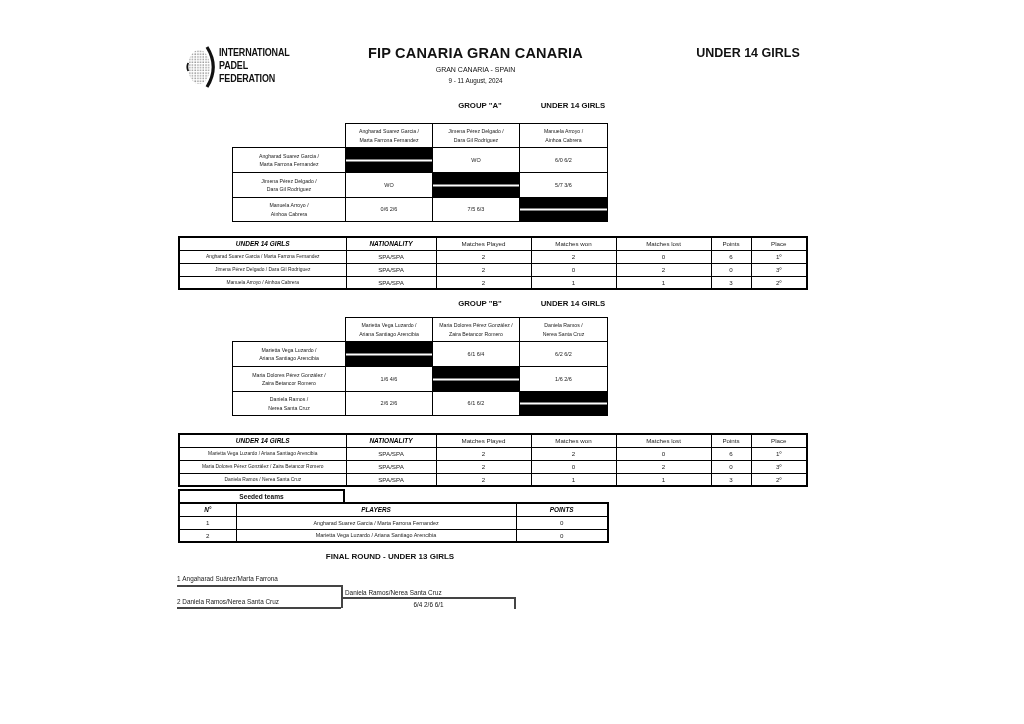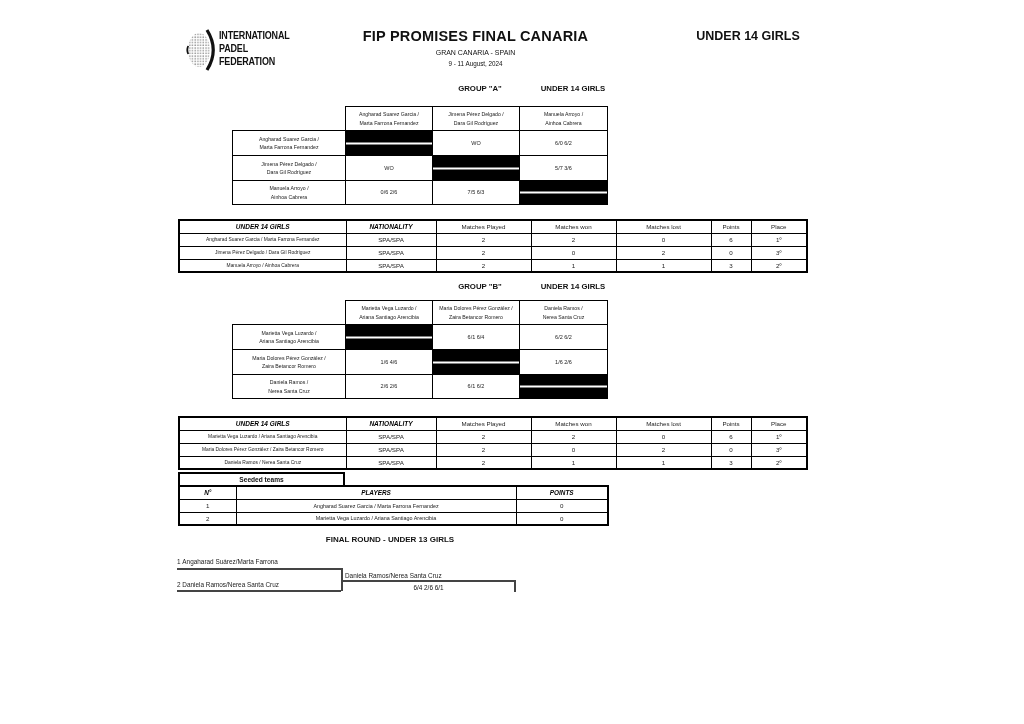--- a/index.html
+++ b/index.html
@@ -1,17 +1,17 @@
 <!DOCTYPE html>
 <html><head>
 <meta charset="utf-8">
 <style>
   html,body{margin:0;padding:0;background:#fff;}
   .page{position:relative;width:1024px;height:592px;background:#ffffff;overflow:hidden;
-        font-family:"Liberation Sans", sans-serif;color:#111;}
+        font-family:"Liberation Sans", sans-serif;color:#111;margin-top:17px;}
   .abs{position:absolute;}
   .ctr{text-align:center;}
 
   
   .logo-text{line-height:13px;font-size:11.5px;font-weight:800;letter-spacing:-0.2px;
              transform:scaleX(0.78);transform-origin:left top;}
   .doc-title{font-size:14.5px;font-weight:bold;letter-spacing:0.2px;}
   .doc-sub{font-size:7px;margin-top:5px;}
   .doc-dates{font-size:6.3px;margin-top:4px;}
   .doc-cat{font-size:12.5px;font-weight:bold;}
@@ -72,21 +72,21 @@
       <path d="M 2.2 18 Q 0.4 22 2.2 26" stroke="#111" stroke-width="1.8" fill="none"></path>
     </svg>
   </div>
   <div class="abs logo-text" style="left:219px;top:29px;">
     <div>INTERNATIONAL</div>
     <div>PADEL</div>
     <div>FEDERATION</div>
   </div>
 
   <div class="abs ctr" style="left:318px;top:28px;width:315px;">
-    <div class="doc-title">FIP PROMISES FINAL CANARIA</div>
+    <div class="doc-title">FIP CANARIA GRAN CANARIA</div>
     <div class="doc-sub">GRAN CANARIA - SPAIN</div>
     <div class="doc-dates">9 - 11 August, 2024</div>
   </div>
 
   <div class="abs ctr doc-cat" style="left:688px;top:29px;width:120px;">UNDER 14 GIRLS</div>
 
   <div class="abs ctr grp-label" style="left:430px;top:84px;width:100px;">GROUP "A"</div>
   <div class="abs ctr grp-label" style="left:523px;top:84px;width:100px;">UNDER 14 GIRLS</div>
 
   <table class="matrix abs" style="left:232px;top:106px;">

